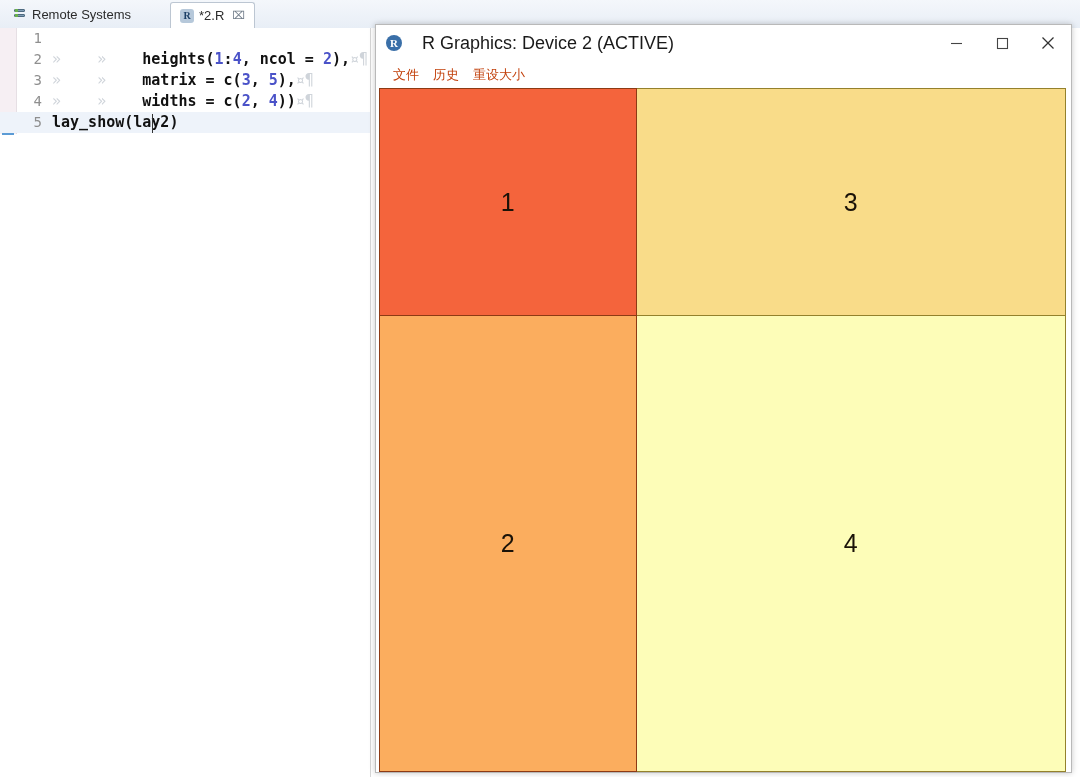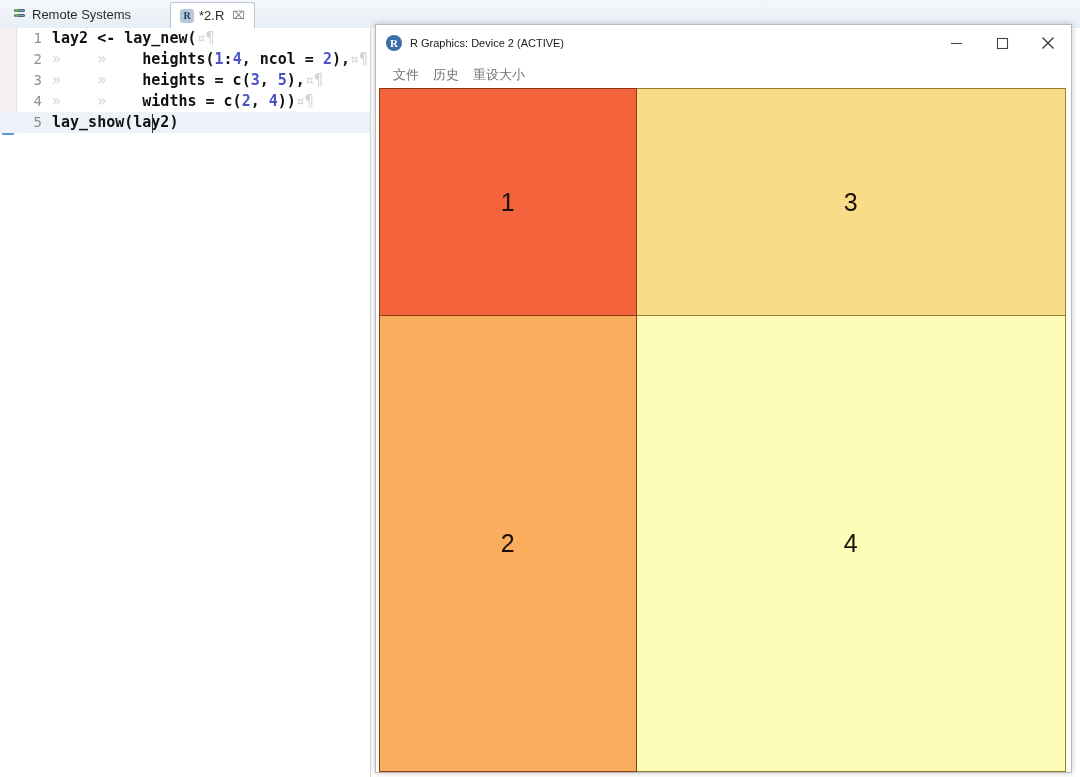--- a/index.html
+++ b/index.html
@@ -220,22 +220,22 @@
     font-size: 11px;
     font-weight: bold;
     font-family: "Liberation Serif", serif;
     display: flex;
     align-items: center;
     justify-content: center;
     flex: 0 0 auto;
   }
 
   .gwin-label {
-    margin-left: 8px;
-    font-size: 11px;
+    margin-left: 20px;
+    font-size: 18px;
     color: #1a1a1a;
     white-space: nowrap;
   }
 
   .wbtns {
     position: absolute;
     right: 0; top: 0;
     height: 36px;
     display: flex;
     align-items: center;
@@ -252,21 +252,21 @@
     position: absolute;
     left: 0; top: 36px;
     width: 100%;
     height: 27px;
     display: flex;
     align-items: center;
     background: #ffffff;
   }
   .mitem {
     font-size: 13px;
-    color: #737373;
+    color: #c2410c;
     padding: 0 7px;
     white-space: nowrap;
   }
   .mitem:first-child { margin-left: 10px; }
 
   
   .plot {
     position: absolute;
     left: 1px;
     top: 63px;
@@ -375,23 +375,23 @@
         <span>*2.R</span>
         <span class="tab-close">⌧</span>
       </div>
 
     </div>
 
     <div class="editor">
       <div class="gutter-annot"></div>
       <div class="cur-marker"></div>
       <div class="code-lines" id="code-lines">
-          <div class="cline"><span class="lnum">1</span><span class="ctext"><span>lay2 &lt;- lay_new(</span><span class="ws">¤¶</span></span></div>
+          <div class="cline"><span class="lnum">1</span></div>
           <div class="cline"><span class="lnum">2</span><span class="ctext"><span class="ind">»    »    </span><span>heights(</span><span class="num">1</span><span>:</span><span class="num">4</span><span>, ncol = </span><span class="num">2</span><span>),</span><span class="ws">¤¶</span></span></div>
-          <div class="cline"><span class="lnum">3</span><span class="ctext"><span class="ind">»    »    </span><span>heights = c(</span><span class="num">3</span><span>, </span><span class="num">5</span><span>),</span><span class="ws">¤¶</span></span></div>
+          <div class="cline"><span class="lnum">3</span><span class="ctext"><span class="ind">»    »    </span><span>matrix = c(</span><span class="num">3</span><span>, </span><span class="num">5</span><span>),</span><span class="ws">¤¶</span></span></div>
           <div class="cline"><span class="lnum">4</span><span class="ctext"><span class="ind">»    »    </span><span>widths = c(</span><span class="num">2</span><span>, </span><span class="num">4</span><span>))</span><span class="ws">¤¶</span></span></div>
           <div class="cline current"><span class="lnum">5</span><span class="ctext"><span>lay_show(lay2)</span></span></div>
         </div>
       <div class="caret"></div>
       <div class="editor-right-edge"></div>
     </div>
 
   </div>
 
   <div class="gwin">

